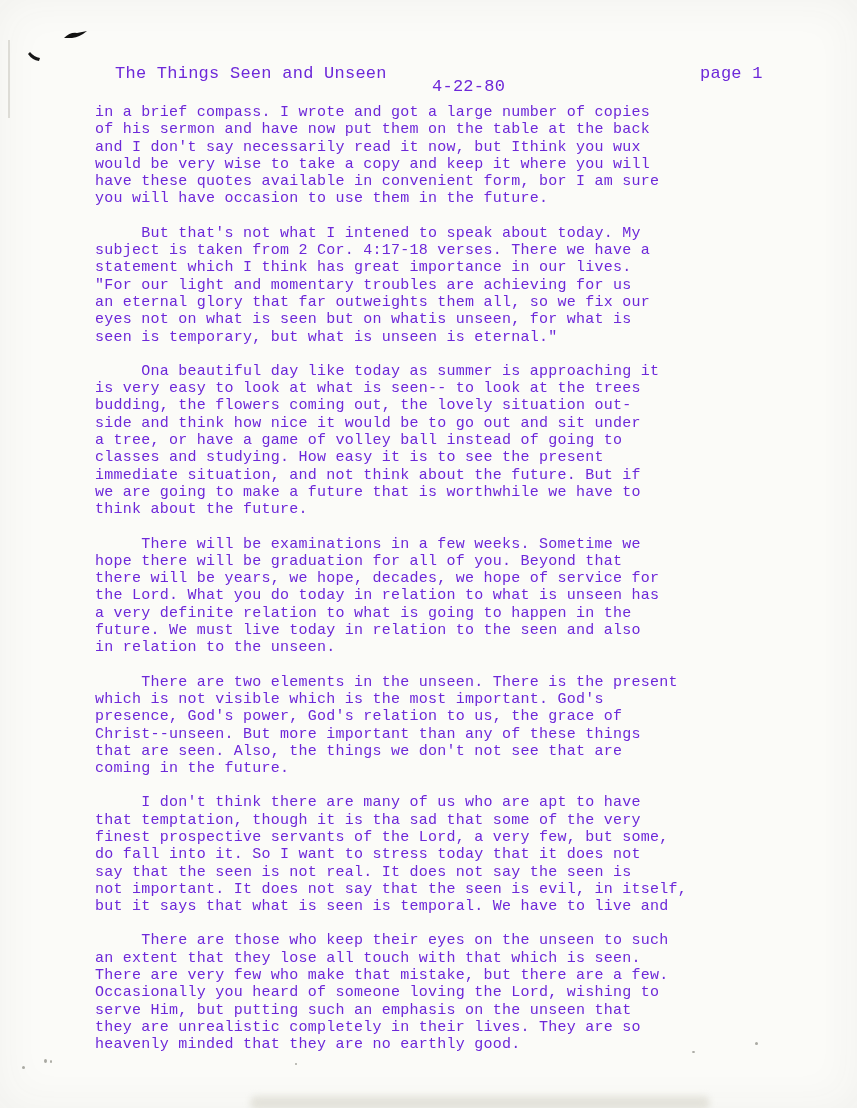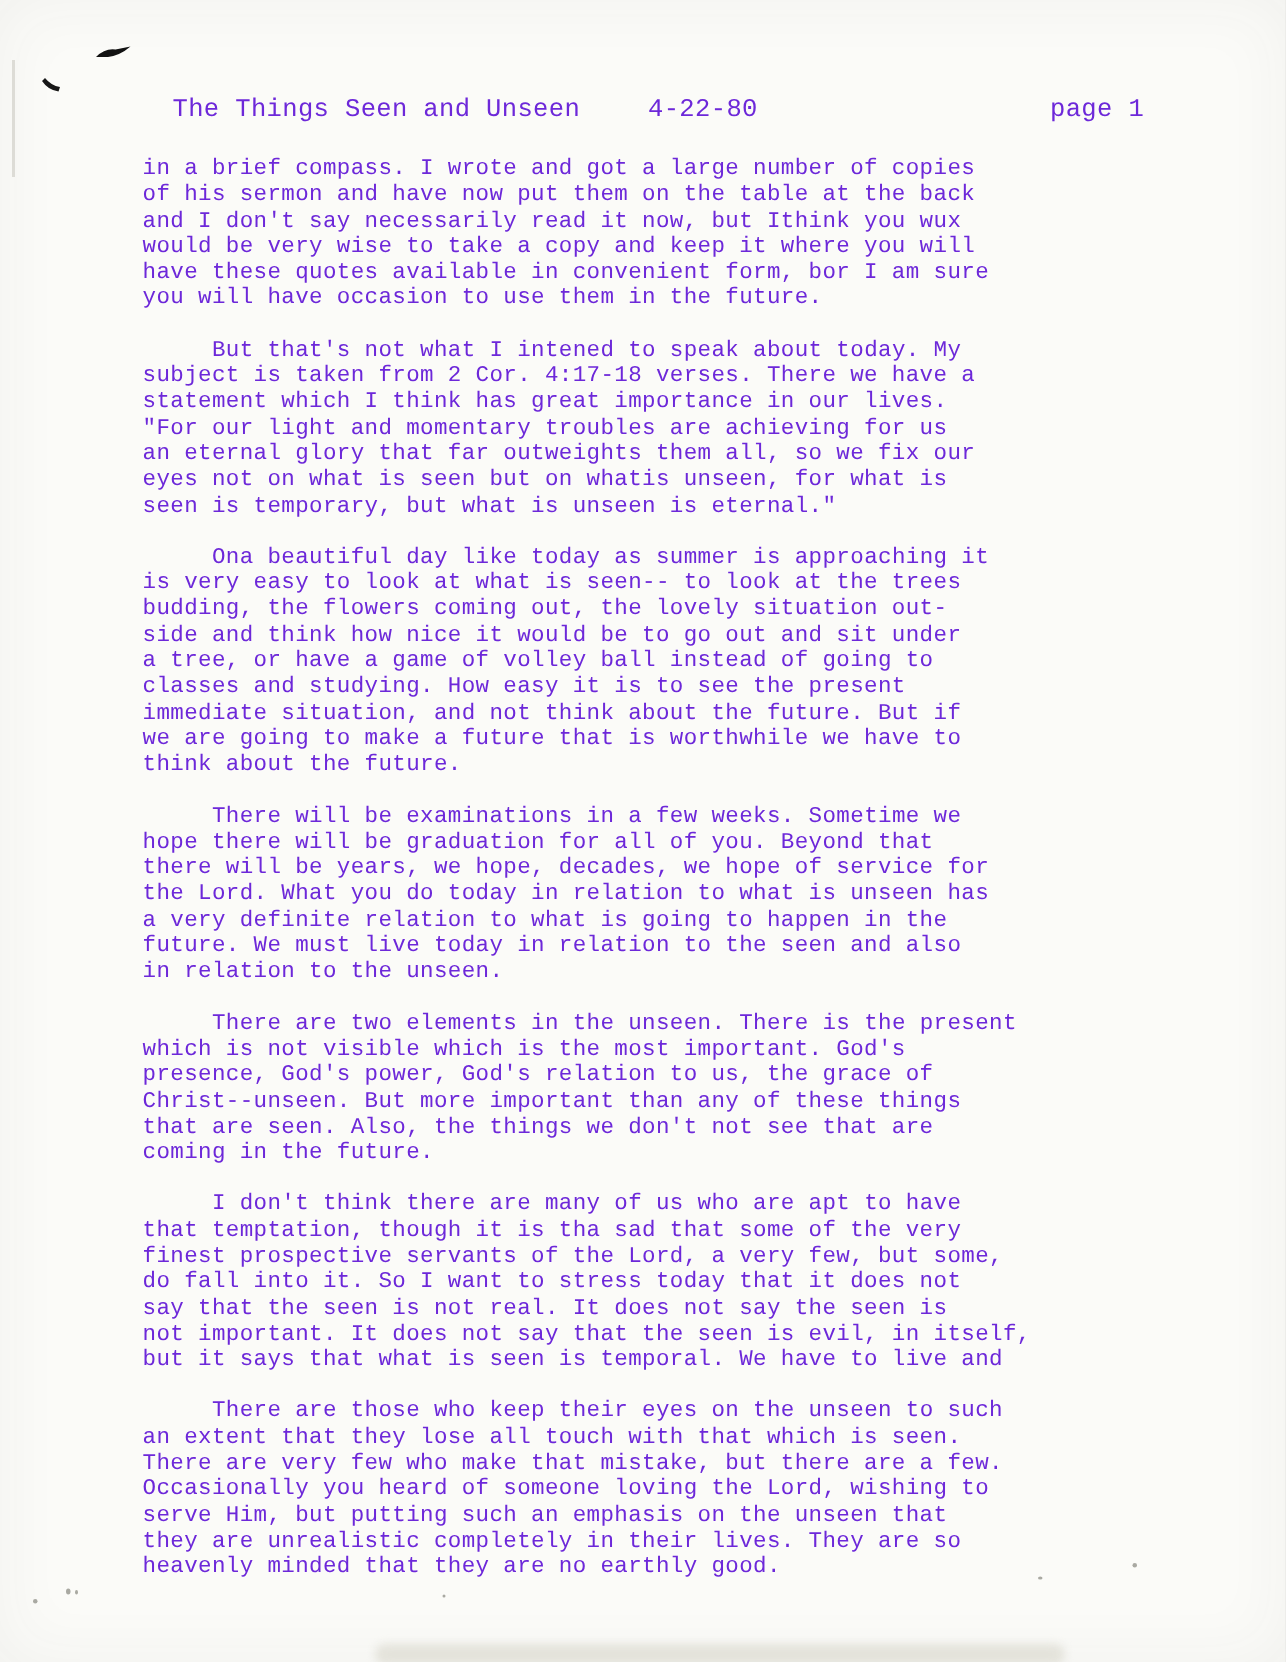--- a/index.html
+++ b/index.html
@@ -22,21 +22,21 @@
     position: absolute;
     top: 64px;
     left: 0;
     width: 100%;
     height: 20px;
     font-size: 17px;
     letter-spacing: 0.25px;
     white-space: pre;
   }
   .doc-title   { position: absolute; left: 115px; top: 0; }
-  .doc-date    { position: absolute; left: 432px; top: 0; }
+  .doc-date    { position: absolute; left: 432px; top: 13px; }
   .doc-pagenum { position: absolute; left: 700px; top: 0; }
   .doc-body {
     position: absolute;
     top: 104px;
     left: 95px;
     width: 715px;
     font-size: 15px;
     line-height: 17.3px;
     letter-spacing: 0.25px;
   }

